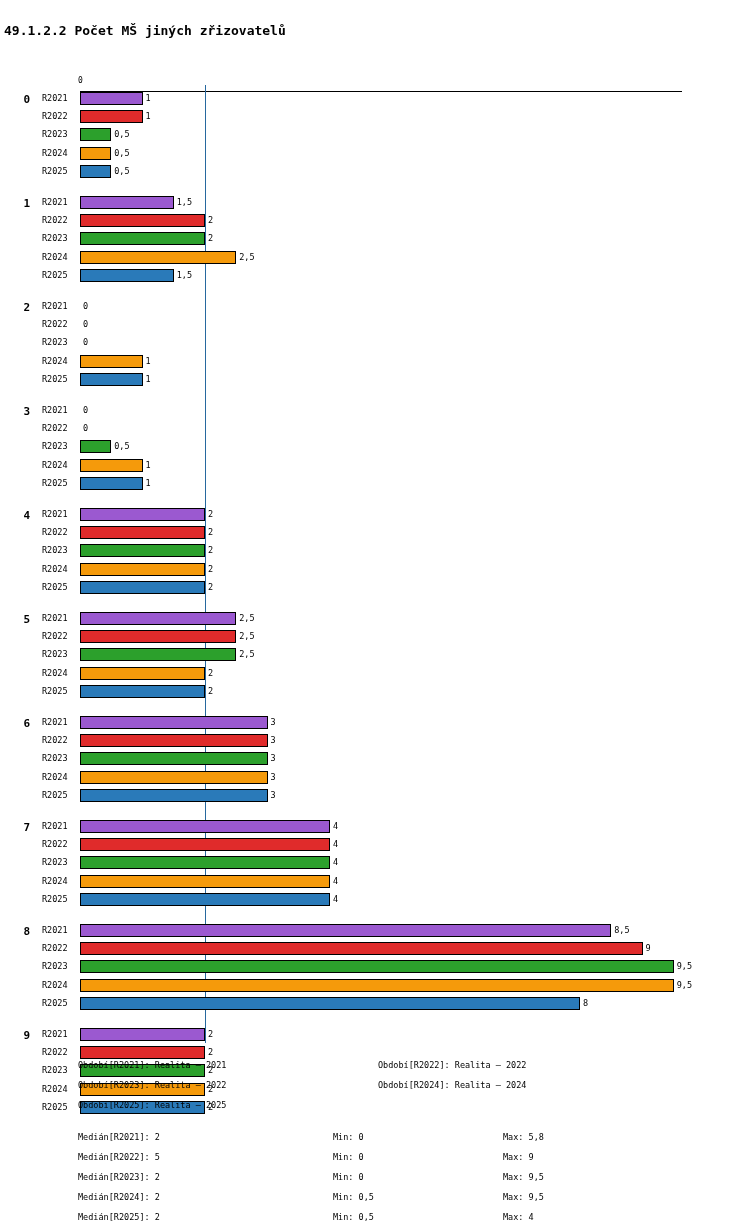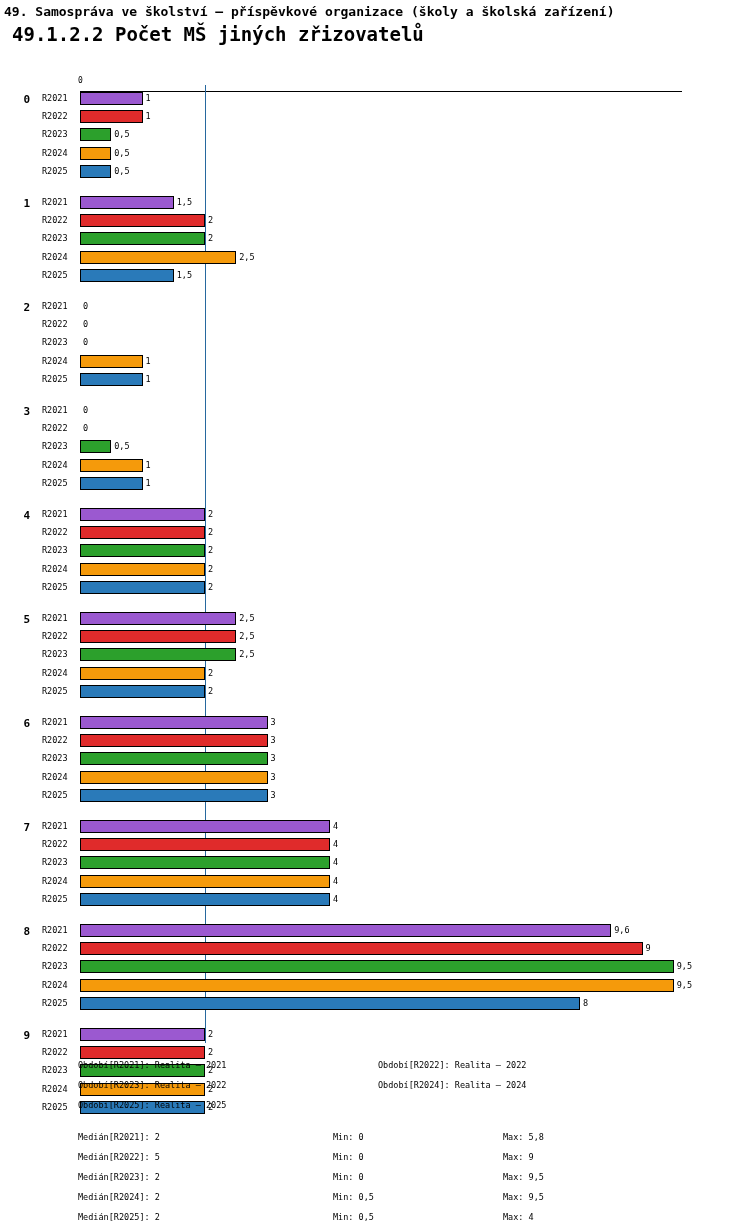--- a/index.html
+++ b/index.html
@@ -12,23 +12,23 @@
     overflow: hidden;
   }
   #root { position: relative; width: 750px; height: 1232px; }
 
   .title1 {
     position: absolute; left: 4px; top: 4px;
     font-family: "DejaVu Sans Mono", monospace;
     font-size: 13px; font-weight: bold; white-space: nowrap;
   }
   .title2 {
-    position: absolute; left: 12px; top: 23px;
-    font-family: "DejaVu Sans Mono", monospace;
-    font-size: 19px; font-weight: bold; white-space: nowrap;
+    position: absolute; left: 4px; top: 23px;
+    font-family: "DejaVu Sans Mono", monospace;
+    font-size: 13px; font-weight: bold; white-space: nowrap;
   }
   .subtitle {
     position: absolute; left: 4px; top: 43px;
     font-family: "DejaVu Sans Mono", monospace;
     font-size: 9px; white-space: nowrap;
   }
 
   
   #plot {
     position: absolute;
@@ -88,21 +88,20 @@
     position: absolute;
     font-size: 8.5px;
     white-space: nowrap;
   }
 </style>
 </head>
 <body>
 
 <div id="root">
 
-  <div class="title1">49. Samospráva ve školství – příspěvkové organizace (školy a školská zařízení)</div>
   <div class="title2">49.1.2.2 Počet MŠ jiných zřizovatelů</div>
 
   <div class="axis-zero-label">0</div>
   <div class="axis-top-line"></div>
   <div class="axis-vline"></div>
 
   <div id="plot">
       <div class="group-label" style="top: 31px;">0</div>
       <div class="row-label" style="top: 31px;">R2021</div>
       <div class="bar" style="top: 30px; width: 62.5px; background: rgb(155, 89, 208);"></div>
@@ -222,21 +221,21 @@
       <div class="bar-value" style="top: 795.4px; left: 333px;">4</div>
       <div class="row-label" style="top: 813.6px;">R2024</div>
       <div class="bar" style="top: 812.6px; width: 250px; background: rgb(245, 154, 11);"></div>
       <div class="bar-value" style="top: 813.6px; left: 333px;">4</div>
       <div class="row-label" style="top: 831.8px;">R2025</div>
       <div class="bar" style="top: 830.8px; width: 250px; background: rgb(42, 122, 185);"></div>
       <div class="bar-value" style="top: 831.8px; left: 333px;">4</div>
       <div class="group-label" style="top: 863px;">8</div>
       <div class="row-label" style="top: 863px;">R2021</div>
       <div class="bar" style="top: 862px; width: 531.25px; background: rgb(155, 89, 208);"></div>
-      <div class="bar-value" style="top: 863px; left: 614.25px;">9,6</div>
+      <div class="bar-value" style="top: 863px; left: 614.25px;">8,5</div>
       <div class="row-label" style="top: 881.2px;">R2022</div>
       <div class="bar" style="top: 880.2px; width: 562.5px; background: rgb(224, 43, 43);"></div>
       <div class="bar-value" style="top: 881.2px; left: 645.5px;">9</div>
       <div class="row-label" style="top: 899.4px;">R2023</div>
       <div class="bar" style="top: 898.4px; width: 593.75px; background: rgb(44, 160, 44);"></div>
       <div class="bar-value" style="top: 899.4px; left: 676.75px;">9,5</div>
       <div class="row-label" style="top: 917.6px;">R2024</div>
       <div class="bar" style="top: 916.6px; width: 593.75px; background: rgb(245, 154, 11);"></div>
       <div class="bar-value" style="top: 917.6px; left: 676.75px;">9,5</div>
       <div class="row-label" style="top: 935.8px;">R2025</div>

